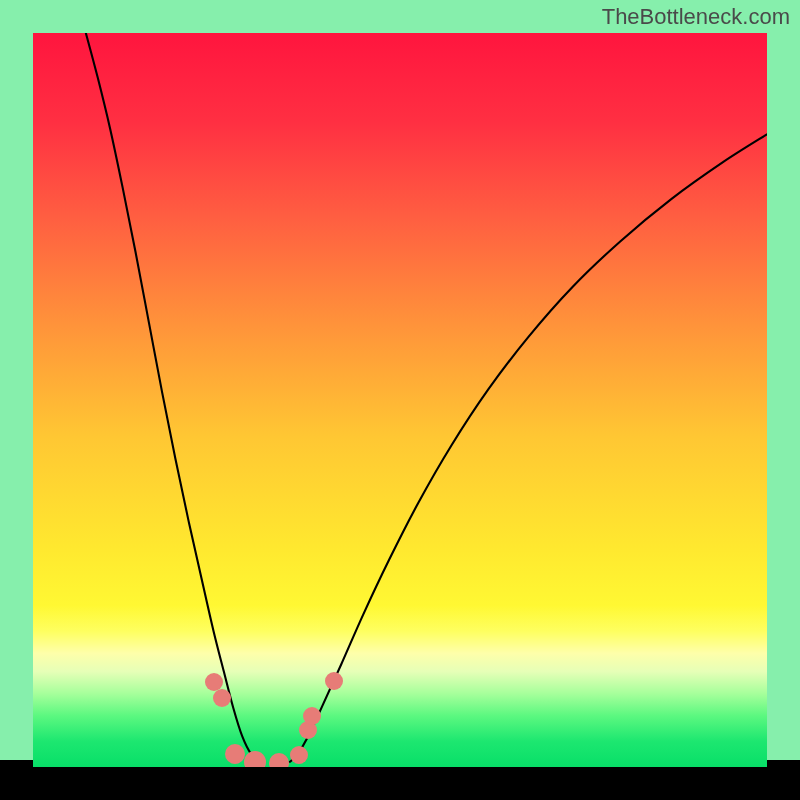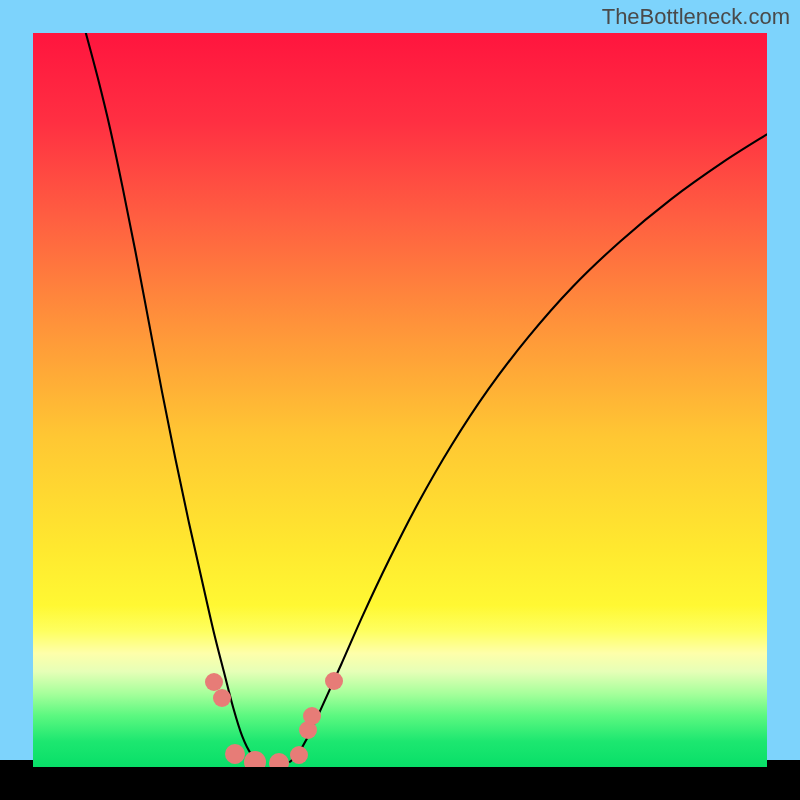--- a/index.html
+++ b/index.html
@@ -9,21 +9,21 @@
     height: 800px;
     background: #000;
     overflow: hidden;
   }
   .frame {
     position: absolute;
     top: 0;
     left: 0;
     width: 800px;
     height: 760px;
-    background: #7dd3fc;
+    background: #86efac;
   }
   .plot {
     position: absolute;
     top: 33px;
     left: 33px;
     width: 734px;
     height: 734px;
     overflow: hidden;
   }
   .gradient {

